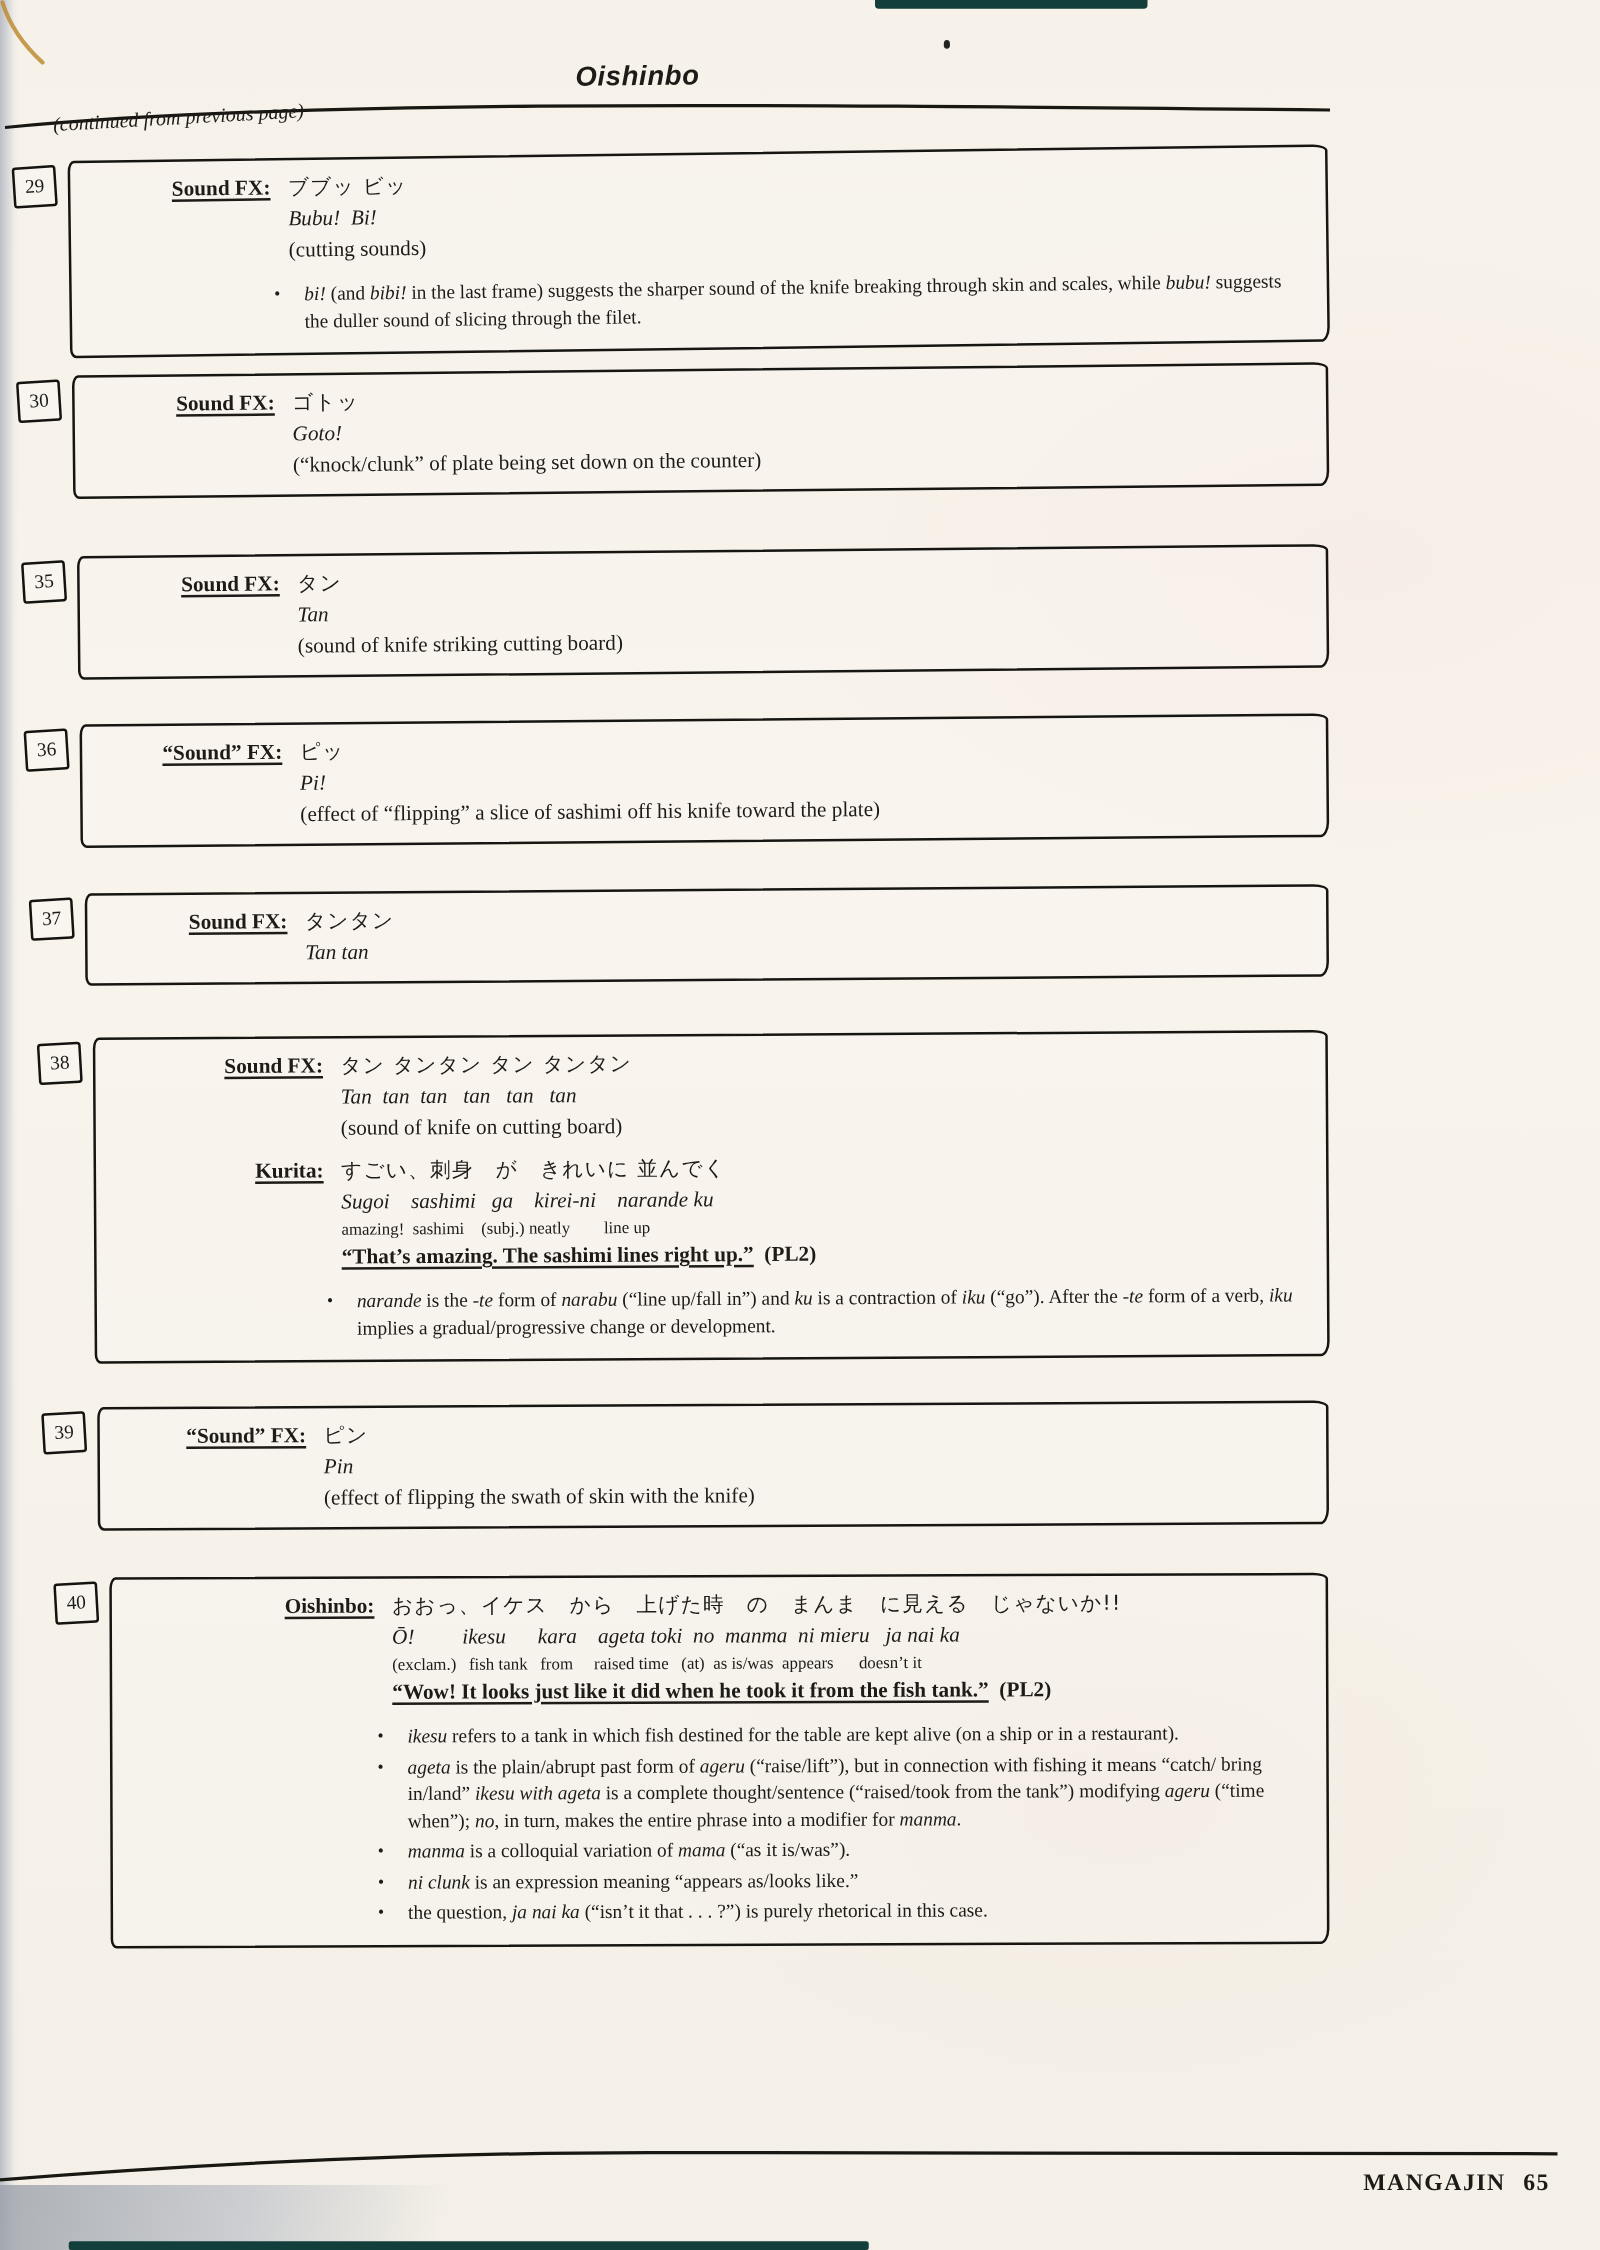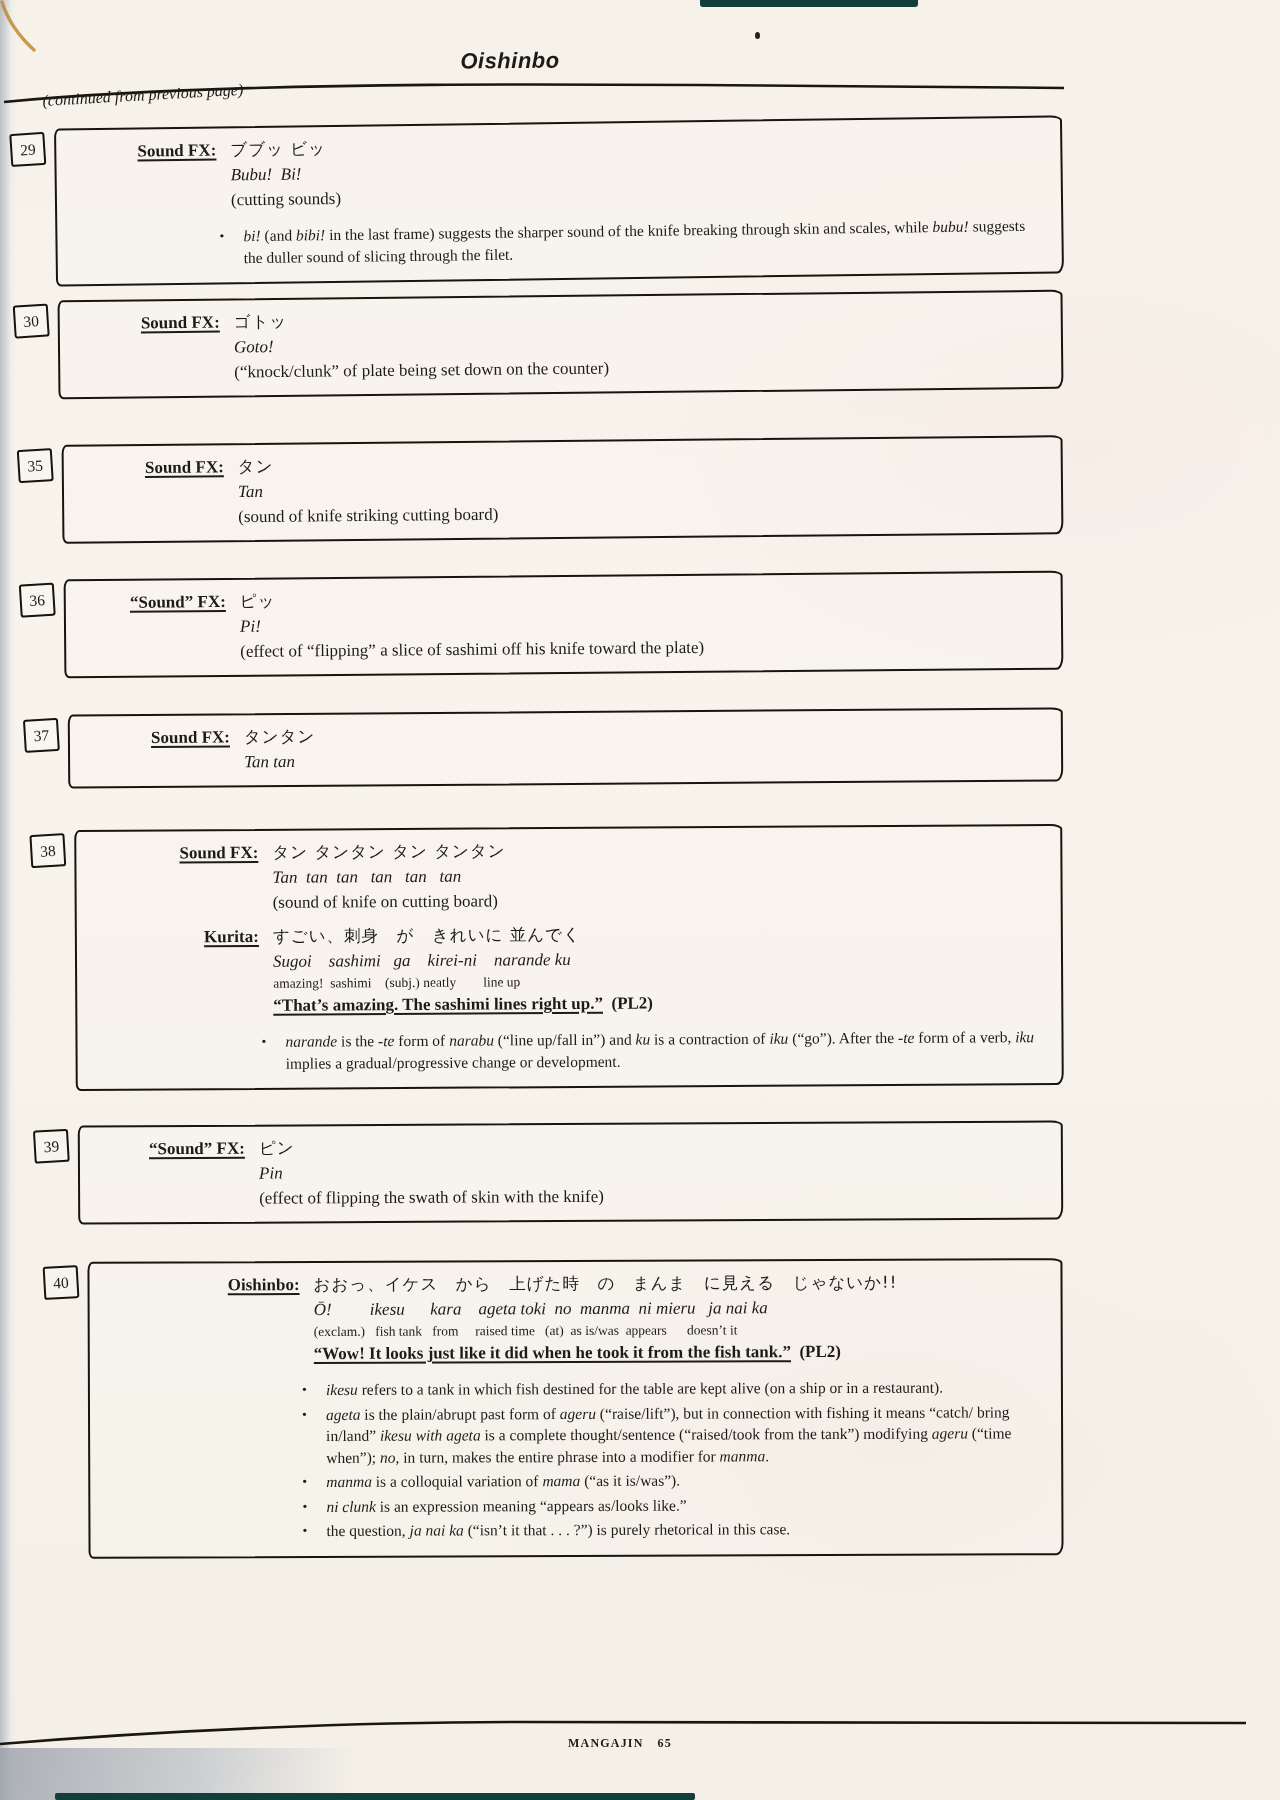--- a/index.html
+++ b/index.html
@@ -68,22 +68,22 @@
   .trans .ul{text-decoration-thickness:2px;}
   .pl{font-weight:bold;text-align:right;}
   .spk{margin-top:9px;}
   .bullets{margin-top:13px;margin-left:calc(var(--lblw) - 12px);}
   .bullet{display:flex;font-size:15.5px;line-height:21.5px;margin-bottom:3px;}
   .bullet .dot{flex:0 0 24px;font-size:14px;}
   .bullet .btxt{flex:1;}
 
   
   .ftr-rule{position:absolute;left:0;top:1714px;}
-  .ftr-text{position:absolute;left:0;top:1736px;width:1240px;text-align:center;
-    font-weight:bold;font-size:12px;letter-spacing:1.2px;}
+  .ftr-text{position:absolute;left:0;top:1736px;width:1240px;text-align:right;
+    font-weight:bold;font-size:19px;letter-spacing:1.2px;}
   .ftr-text .pgnum{padding-left:14px;}
 </style>
 </head>
 <body>
 
 <div class="edge-left"></div>
 <svg class="corner-curve" width="60" height="60" viewBox="0 0 60 60">
   <path d="M2,2 Q10,28 34,50" fill="none" stroke="#bd8c33" stroke-width="3.4" stroke-linecap="round" opacity=".85"></path>
 </svg>
 <div class="teal-top"></div>

